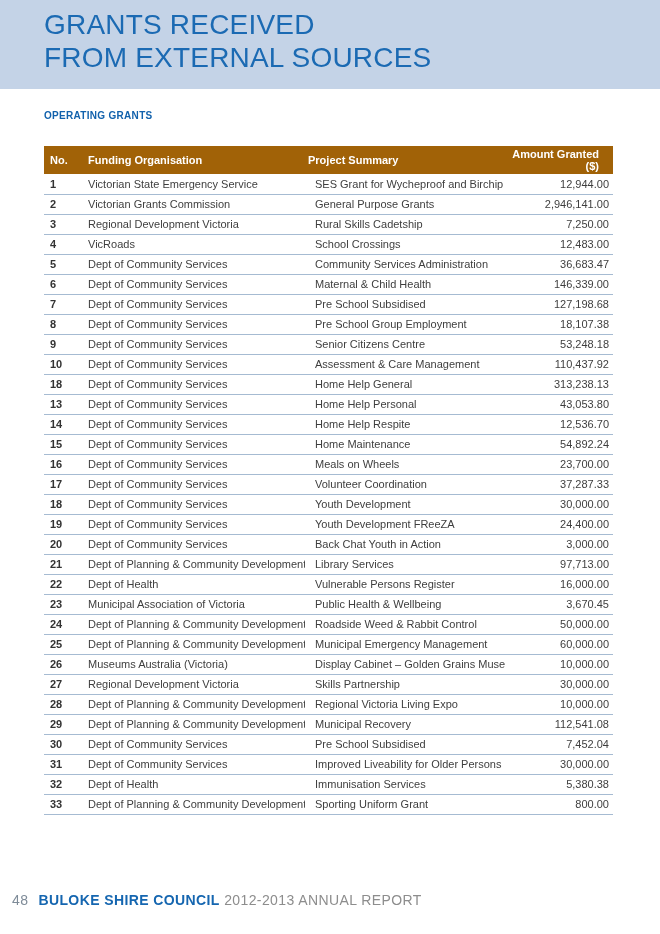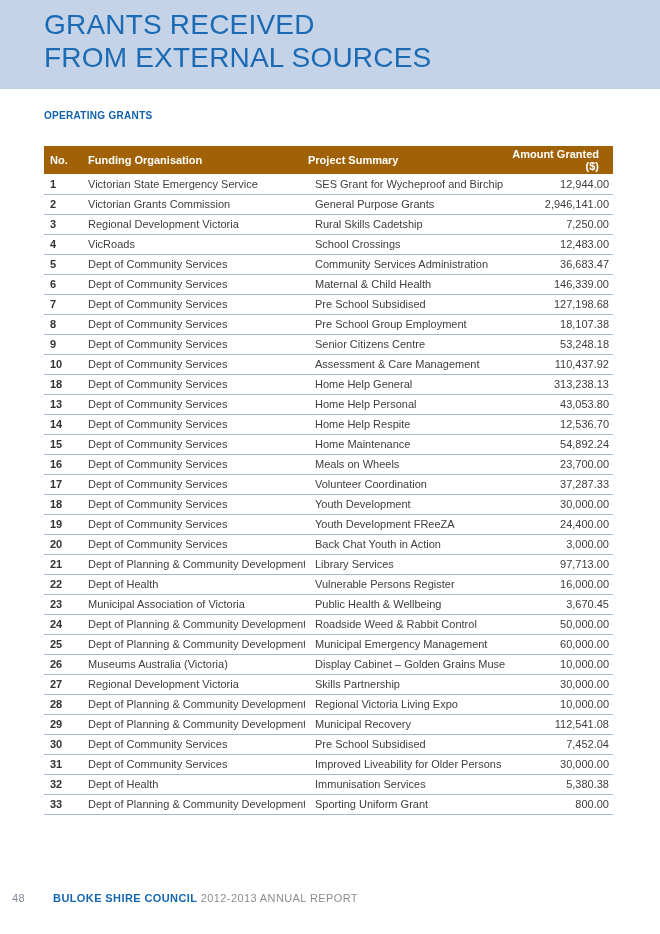--- a/index.html
+++ b/index.html
@@ -67,25 +67,25 @@
     font-weight: 700;
     color: #333333;
     padding-left: 6px;
   }
   table.grants tbody td.col-org  { padding-left: 6px; }
   table.grants tbody td.col-proj { padding-left: 10px; }
   table.grants tbody td.col-amt  { text-align: right; padding-right: 4px; margin-top: 8px; }
   .footer {
     position: absolute;
     left: 12px; top: 892px;
-    font-size: 11px;
+    font-size: 14px;
     letter-spacing: 0.4px;
     display: flex;
     align-items: baseline;
-    gap: 28px;
+    gap: 10px;
     white-space: nowrap;
   }
   .footer .page-num { color: #7e8b98; }
   .footer .council  { color: #1566b0; font-weight: 700; }
   .footer .report   { color: #8d8d8d; font-weight: 400; }
 </style>
 </head>
 <body>
 
 <div class="banner">

